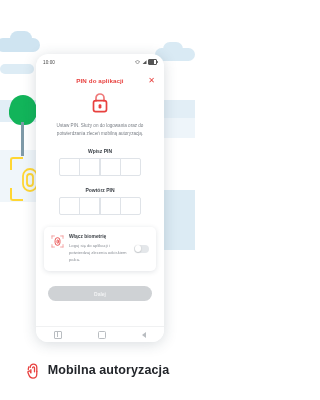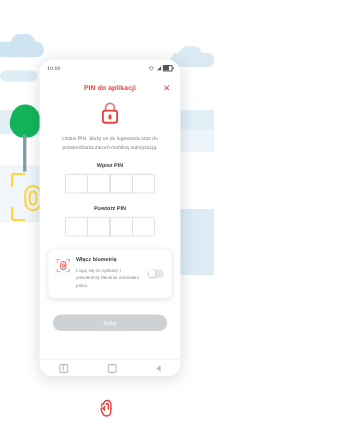--- a/index.html
+++ b/index.html
@@ -214,13 +214,14 @@
 
 <div class="caption">
   <svg class="caption-icon" viewBox="0 0 16 20">
     <g fill="none" stroke="#e8413f" stroke-width="1.3" stroke-linecap="round" stroke-linejoin="round">
       <path d="M4.2 7.4a3.3 3.3 0 0 1 6.6 0v4.1"></path>
       <path d="M6.6 7.8a.95.95 0 0 1 1.9 0v4"></path>
       <path d="M2.3 9.6c0-1 .2-2 .6-2.8"></path>
       <path d="M10.8 11.5v2.2c0 2.6-1.6 4.5-3.9 4.5-2 0-3.3-1.3-3.9-2.9l-1-2.6c-.3-.8.1-1.5.8-1.7.6-.2 1.2.1 1.5.7l.6 1.2V9.6"></path>
     </g>
   </svg>
+  <div class="caption-text">Mobilna autoryzacja</div>
 </div>
 
 </body></html>

